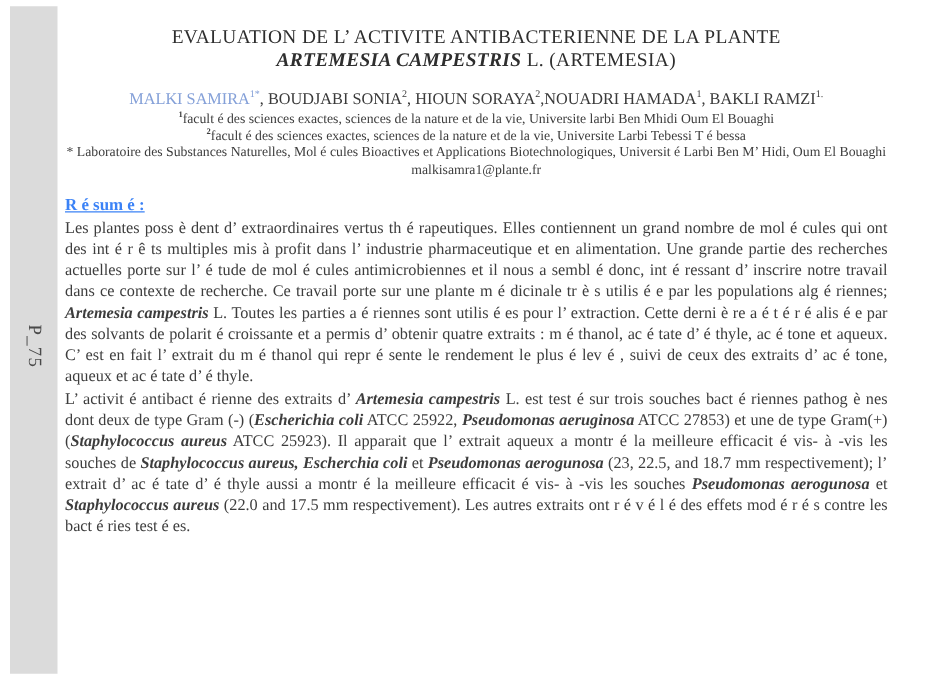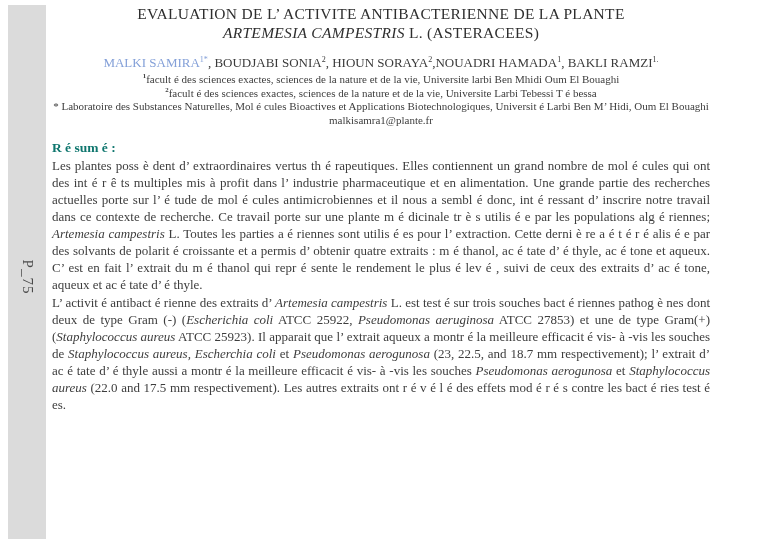--- a/index.html
+++ b/index.html
@@ -21,21 +21,21 @@
     position: absolute;
     left: 50%; top: 272px;
     transform: translate(-50%, -50%) rotate(90deg);
     font-size: 15px;
     color: #4a4a4a;
     letter-spacing: 1px;
     white-space: nowrap;
   }
   .content {
     position: absolute;
-    left: 52px; top: 4px;
+    left: 52px; top: 20px;
     width: 658px;
   }
   .title {
     text-align: center;
     font-size: 15.5px;
     line-height: 19px;
     color: #2e2e2e;
     letter-spacing: 0.3px;
   }
   .authors {
@@ -51,56 +51,57 @@
     line-height: 13.5px;
     margin-top: 3px;
     color: #3d3d3d;
   }
   .affil-line { margin: 0; }
   .email-line { margin: 0; }
   .abstract-heading {
     font-weight: bold;
     font-size: 13.5px;
     margin-top: 13px;
-    color: #0f766e;
+    color: #3b82f6;
+    text-decoration: underline;
   }
   .para {
     margin: 0;
     text-align: justify;
     font-size: 13px;
     line-height: 17px;
   }
   .para + .para { margin-top: 1px; }
   .abstract-body { margin-top: 1px; }
   .keywords {
     margin-top: 18px;
     font-size: 13px;
     line-height: 17px;
   }
-  .seg-i { font-style: italic; }
+  .seg-i { font-style: italic; font-weight: bold; }
   .seg-b { font-weight: bold; }
   .seg-accent { color: #84a0d8; }
   sup {
     font-size: 0.62em;
     vertical-align: super;
     line-height: 0;
   }
 </style>
 </head>
 <body>
 
 <div class="side-strip">
   <span class="side-strip-label">P_75</span>
 </div>
 
 <div class="content">
 
   <div class="title">
     <div>EVALUATION DE L’ ACTIVITE ANTIBACTERIENNE DE LA PLANTE</div>
-    <div><span class="seg-i">ARTEMESIA CAMPESTRIS </span><span>L. (ASTERACEES)</span></div>
+    <div><span class="seg-i">ARTEMESIA CAMPESTRIS </span><span>L. (ARTEMESIA)</span></div>
   </div>
 
   <div class="authors"><span class="seg-accent">MALKI SAMIRA</span><sup><span class="seg-accent">1*</span></sup><span>, BOUDJABI SONIA</span><sup><span>2</span></sup><span>, HIOUN SORAYA</span><sup><span>2</span></sup><span>,NOUADRI HAMADA</span><sup><span>1</span></sup><span>, BAKLI RAMZI</span><sup><span>1.</span></sup></div>
 
   <div class="affiliations">
     <p class="affil-line"><sup><span class="seg-b">1</span></sup><span>facult é  des sciences exactes, sciences de la nature et de la vie, Universite larbi Ben Mhidi Oum El Bouaghi</span></p>
     <p class="affil-line"><sup><span class="seg-b">2</span></sup><span>facult é  des sciences exactes, sciences de la nature et de la vie, Universite Larbi Tebessi T é bessa</span></p>
     <p class="affil-line"><span>* Laboratoire des Substances Naturelles, Mol é cules Bioactives et Applications Biotechnologiques, Universit é  Larbi Ben M’ Hidi, Oum El Bouaghi</span></p>
     <p class="email-line">malkisamra1@plante.fr</p>
   </div>

